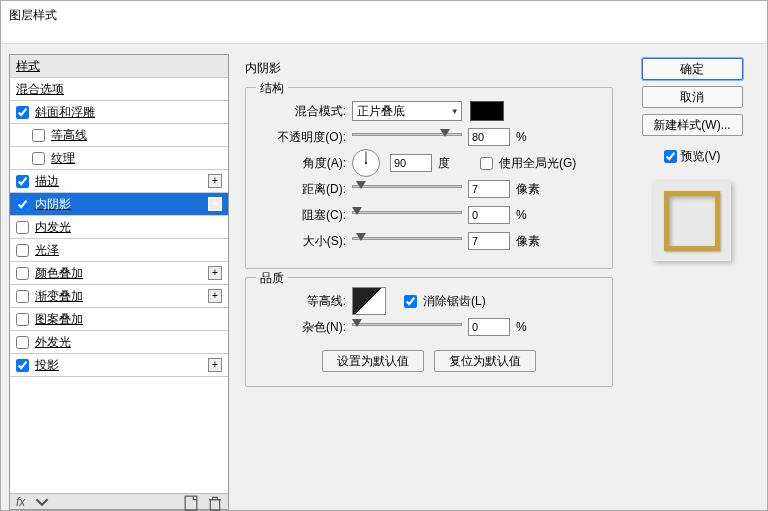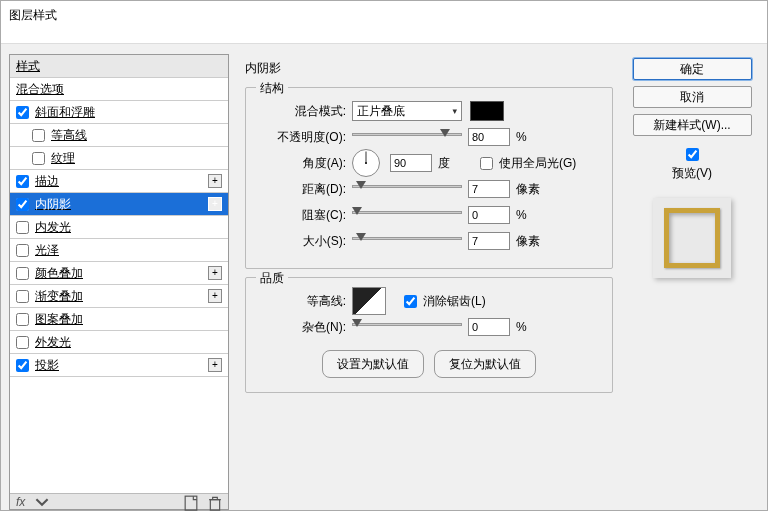--- a/index.html
+++ b/index.html
@@ -31,26 +31,26 @@
 .select .arr { font-size: 9px; color: #333; }
 .swatch { width: 34px; height: 20px; background: #000; border: 1px solid #555; margin-left: 2px; }
 .slider { width: 110px; height: 14px; position: relative; }
 .slider .track { position: absolute; top: 3px; left: 0; right: 0; height: 3px; background: #ccc; border: 1px solid #999; }
 .slider .thumb { position: absolute; top: -1px; width: 0; height: 0; border-left: 5px solid transparent; border-right: 5px solid transparent; border-top: 8px solid #555; }
 .angle-dial { width: 28px; height: 28px; border: 1px solid #888; border-radius: 50%; background: #fff; position: relative; margin-right: 4px; }
 .angle-dial .needle { position: absolute; left: 50%; top: 50%; width: 12px; height: 1px; background: #333; transform-origin: left center; transform: rotate(-90deg); }
 .angle-dial .cross { position: absolute; left: 50%; top: 50%; width: 2px; height: 2px; background: #333; transform: translate(-1px,-1px); }
 .contour-swatch { width: 34px; height: 28px; border: 1px solid #888; background: linear-gradient(135deg,#222 0 50%,#fff 50% 100%); }
 .btn-row { display: flex; gap: 10px; justify-content: center; margin-top: 10px; }
-.btn { height: 28px; padding: 0 14px; background: #f3f3f3; border: 1px solid #999; border-radius: 8px; cursor: default; white-space: nowrap; }
+.btn { height: 22px; padding: 0 14px; background: #f3f3f3; border: 1px solid #999; border-radius: 2px; cursor: default; white-space: nowrap; }
 
 .col-right { flex: 1; display: flex; flex-direction: column; align-items: center; padding-top: 4px; gap: 6px; }
-.rbtn { width: 119px; height: 22px; background: #f8f8f8; border: 1px solid #999; border-radius: 2px; cursor: default; }
+.rbtn { width: 101px; height: 22px; background: #f8f8f8; border: 1px solid #999; border-radius: 2px; cursor: default; }
 .rbtn.primary { border: 1px solid #2a6fc5; box-shadow: 0 0 0 1px #89b6e8; }
-.preview-check { display: flex; align-items: center; gap: 4px; margin: 6px 0 10px; flex-direction: column; }
+.preview-check { display: flex; align-items: center; gap: 4px; margin: 6px 0 10px; }
 .preview-box { width: 78px; height: 80px; background: #e9e9e9; display: flex; align-items: center; justify-content: center; box-shadow: 2px 2px 5px rgba(0,0,0,0.25); }
 .preview-frame { width: 56px; height: 60px; border: 5px solid #c9a23a; box-shadow: inset 2px 2px 4px rgba(0,0,0,0.3), 1px 1px 2px rgba(0,0,0,0.3); background: #e9e9e9; }
 
 svg { display: block; }
 </style>
 </head>
 <body>
 
 <div class="window">
   <div class="titlebar">

